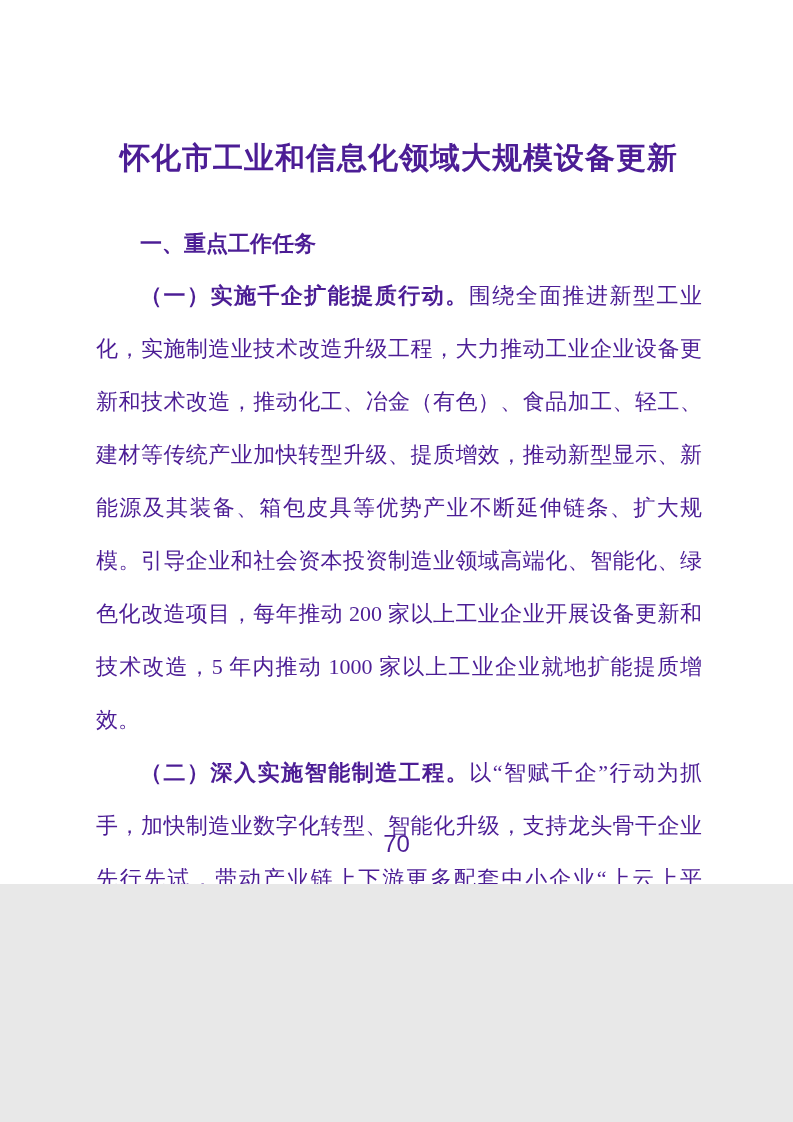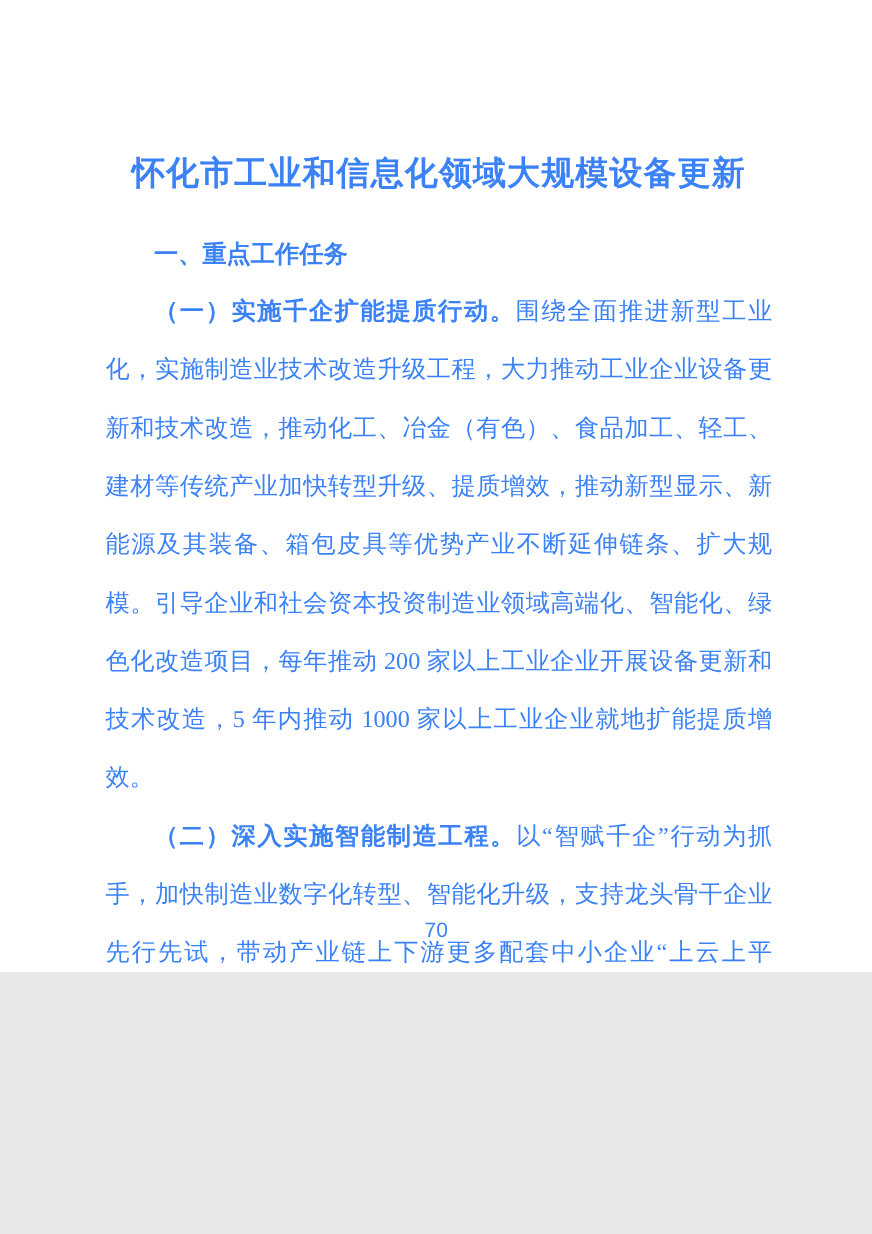--- a/index.html
+++ b/index.html
@@ -3,37 +3,37 @@
 <meta charset="utf-8">
 <style>
   * { margin: 0; padding: 0; box-sizing: border-box; }
   html, body { background: #e8e8e8; }
   .page {
     position: relative;
     width: 793px;
     height: 884px;
     margin: 0 auto;
     background: #ffffff;
-    color: #3b82f6;
+    color: #4c1d95;
     font-family: "Liberation Serif", "DejaVu Serif", serif;
     overflow: hidden;
   }
   .content {
     padding: 134px 91px 0 96px;
   }
   .doc-title {
     text-align: center;
     font-size: 30px;
     line-height: 47px;
     font-weight: bold;
     letter-spacing: 1px;
     font-family: "Liberation Serif", "DejaVu Serif", serif;
   }
   .section-heading {
-    margin-top: 31px;
+    margin-top: 44px;
     margin-bottom: 6px;
     font-size: 22px;
     line-height: 38px;
     font-weight: bold;
     text-indent: 2em;
     font-family: "Liberation Sans", "DejaVu Sans", sans-serif;
   }
   .para {
     font-size: 22px;
     line-height: 53px;
@@ -43,21 +43,21 @@
   }
   .para .lead {
     font-weight: bold;
   }
   .page-number {
     position: absolute;
     bottom: 26px;
     left: 0;
     width: 100%;
     text-align: center;
-    font-size: 19px;
+    font-size: 24px;
     font-family: "Liberation Sans", "DejaVu Sans", sans-serif;
   }
 </style>
 </head>
 <body>
 
 <div class="page">
   <div class="content">
 
     <h1 class="doc-title">

